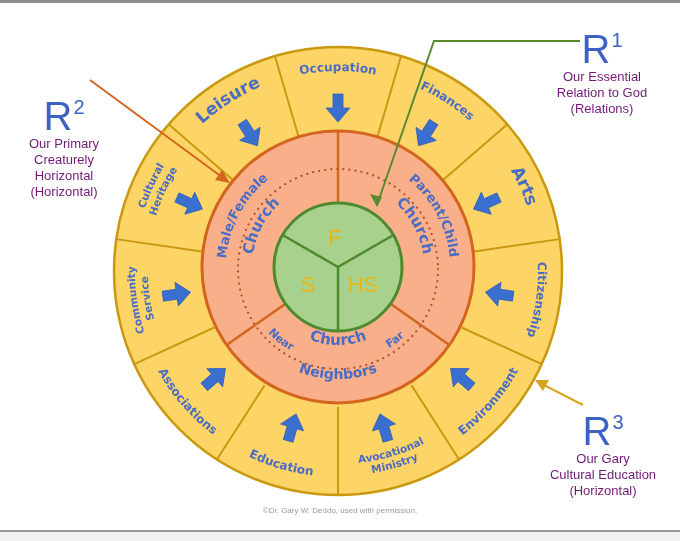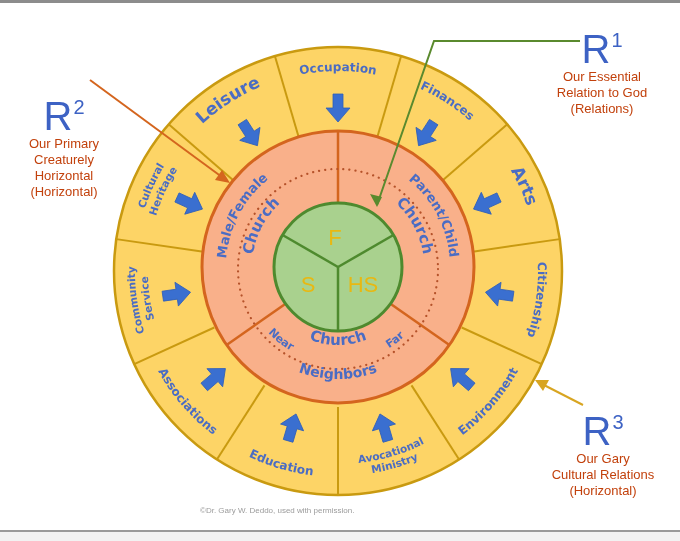--- a/index.html
+++ b/index.html
@@ -4,25 +4,25 @@
 <style>
   html, body { margin: 0; padding: 0; }
   body { width: 680px; height: 541px; background: #ffffff; position: relative; overflow: hidden;
          font-family: "DejaVu Sans", "Liberation Sans", sans-serif; }
   .topbar { position: absolute; left: 0; top: 0; width: 680px; height: 3px; background: #8c8c8c; }
   .botbar { position: absolute; left: 0; top: 530px; width: 680px; height: 11px; background: #f2f2f2; border-top: 2px solid #9a9a9a; }
   svg#diagram { position: absolute; left: 0; top: 0; }
   .callout { position: absolute; text-align: center; color: #5a6fbf; font-family: "Liberation Sans", sans-serif; }
   .callout .r { font-size: 40px; color: #3d62c4; line-height: 40px; }
   .callout .r sup { font-size: 20px; vertical-align: 16px; margin-left: 1px; }
-  .callout .desc { font-size: 13px; line-height: 16px; color: #c2410c; }
+  .callout .desc { font-size: 13px; line-height: 16px; color: #701a75; }
   #callout-r2 { left: 4px; top: 55px; width: 120px; margin-top: 32px; }
   #callout-r1 { left: 537px; top: 20px; width: 130px; }
   #callout-r3 { left: 528px; top: 402px; width: 150px; }
-  .credit { position: absolute; left: 200px; top: 506px; width: 280px; font-size: 8px; color: #9b9b9b; font-family: "Liberation Sans", sans-serif; }
+  .credit { position: absolute; left: 200px; top: 506px; width: 280px; text-align: center; font-size: 8px; color: #9b9b9b; font-family: "Liberation Sans", sans-serif; }
   .seg-label { font-family: "DejaVu Sans", sans-serif; font-weight: bold; fill: #4a6cc4; }
 </style>
 </head>
 <body>
 
 <div class="topbar"></div>
 
 <svg id="diagram" width="680" height="541" viewBox="0 0 680 541" xmlns="http://www.w3.org/2000/svg">
   <defs id="defs">
       <path id="tp0" d="M 285.01116274816354 78.14725014483616 A 200 200 0 0 1 390.98883725183646 78.14725014483619" fill="none"></path>
@@ -187,19 +187,19 @@
     <div>Our Essential</div>
     <div>Relation to God</div>
     <div>(Relations)</div>
   </div>
 </div>
 
 <div class="callout" id="callout-r3">
   <div class="r"><span>R</span><sup>3</sup></div>
   <div class="desc">
     <div>Our Gary</div>
-    <div>Cultural Relations</div>
+    <div>Cultural Education</div>
     <div>(Horizontal)</div>
   </div>
 </div>
 
 <div class="credit">©Dr. Gary W. Deddo, used with permission.</div>
 <div class="botbar"></div>
 
 </body></html>

